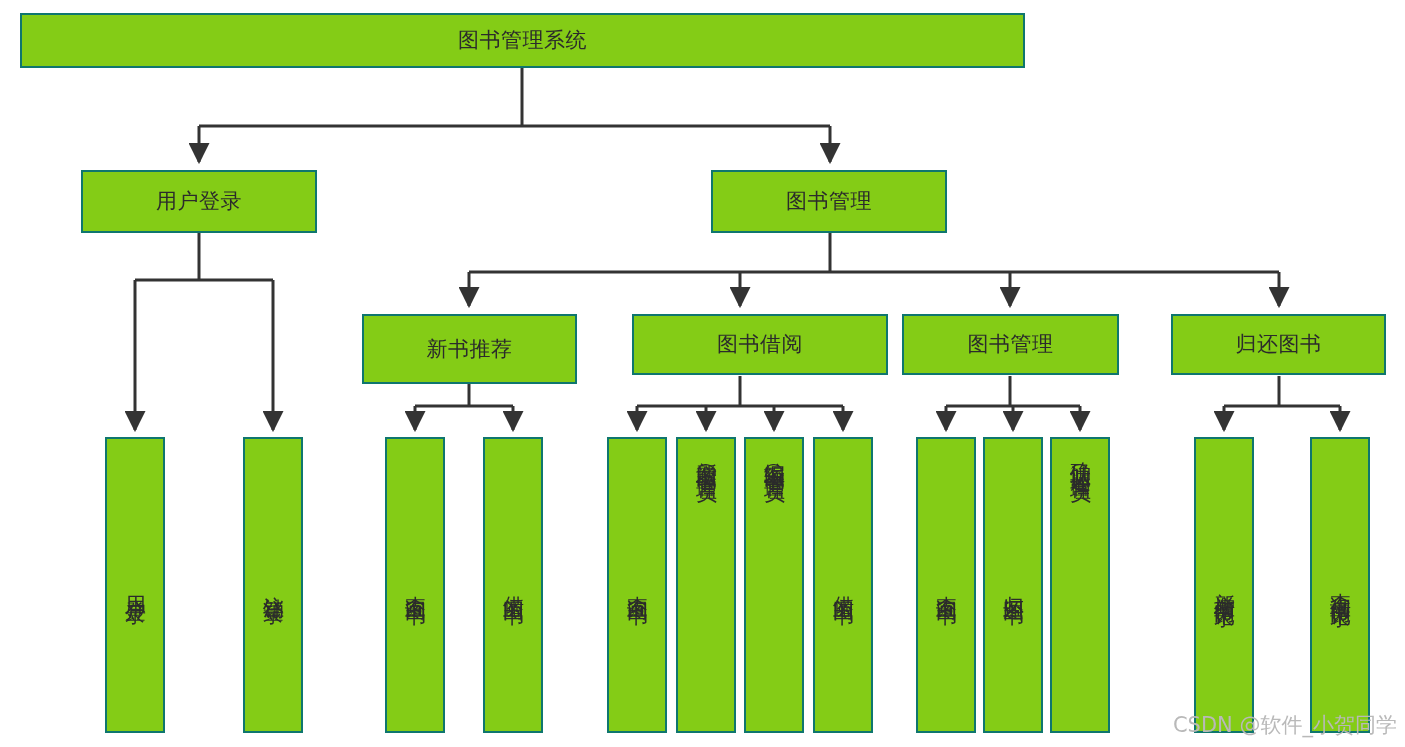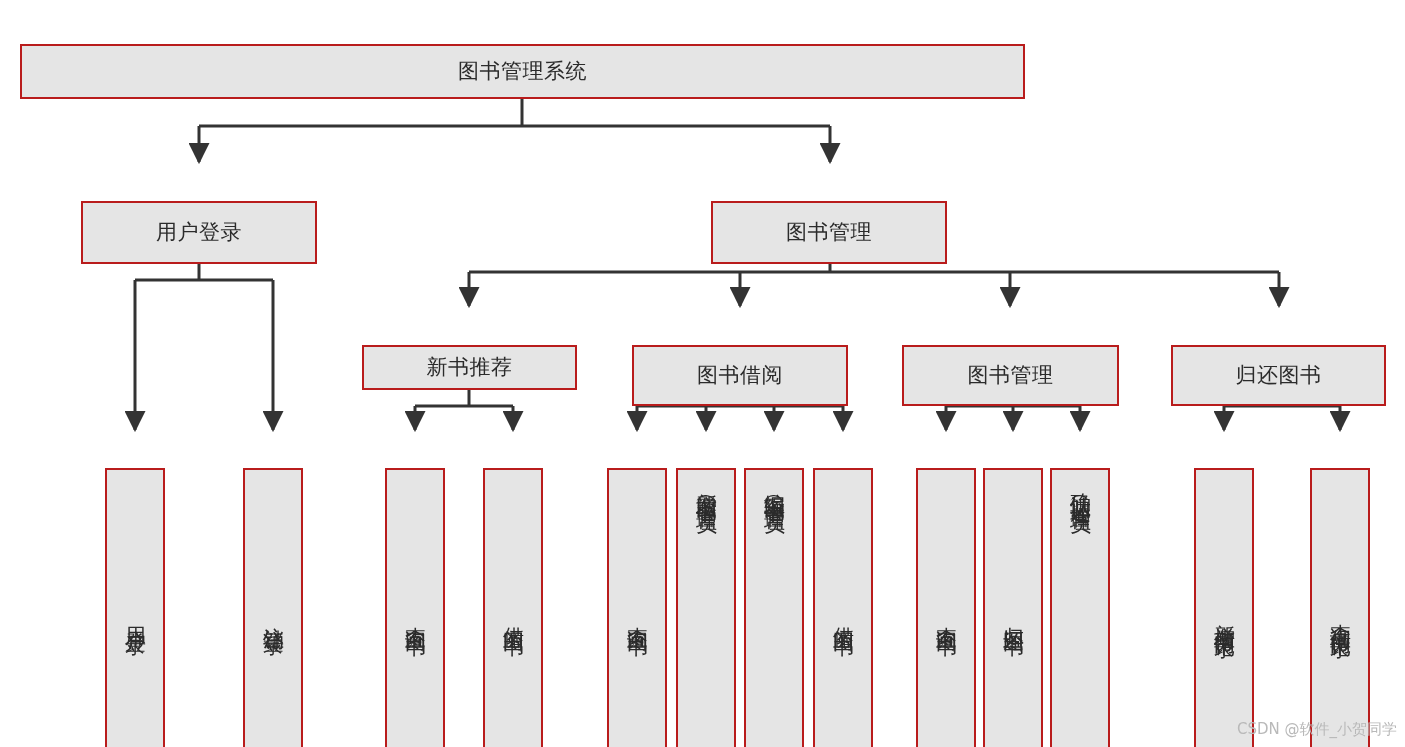--- a/index.html
+++ b/index.html
@@ -20,27 +20,26 @@
   #diagram-svg {
     position: absolute;
     left: 0;
     top: 0;
     width: 1405px;
     height: 747px;
   }
   .node-box {
     position: absolute;
     box-sizing: border-box;
-    border: 2px solid #b91c1c;
-    background: #e5e5e5;
+    border: 2px solid #0f766e;
+    background: #84cc16;
     display: flex;
     align-items: center;
     justify-content: center;
     color: #2b2b2b;
-    margin-top: 31px;
   }
   .node-label {
     font-size: 21px;
     line-height: 1.15;
     letter-spacing: 0.5px;
     white-space: nowrap;
     color: #2b2b2b;
   }
   .node-box.vertical .node-label {
     writing-mode: vertical-rl;
@@ -57,21 +56,21 @@
     padding-top: 6px;
   }
   .node-box.vertical.centered {
     align-items: center;
     padding-top: 0;
   }
   #watermark {
     position: absolute;
     right: 8px;
     bottom: 8px;
-    font-size: 15px;
+    font-size: 21px;
     color: #b9b9b9;
     white-space: nowrap;
     font-family: "DejaVu Sans", "Liberation Sans", sans-serif;
     pointer-events: none;
   }
 </style>
 </head>
 <body>
 
 <div id="canvas">
@@ -134,25 +133,25 @@
   </div>
 
   <div class="node-box" style="left:81px; top:170px; width:236px; height:63px;">
     <span class="node-label">用户登录</span>
   </div>
 
   <div class="node-box" style="left:711px; top:170px; width:236px; height:63px;">
     <span class="node-label">图书管理</span>
   </div>
 
-  <div class="node-box" style="left:362px; top:314px; width:215px; height:45px;">
+  <div class="node-box" style="left:362px; top:314px; width:215px; height:70px;">
     <span class="node-label">新书推荐</span>
   </div>
 
-  <div class="node-box" style="left:632px; top:314px; width:216px; height:61px;align-items:center;">
+  <div class="node-box" style="left:632px; top:314px; width:256px; height:61px;align-items:center;">
     <span class="node-label">图书借阅</span>
   </div>
 
   <div class="node-box" style="left:902px; top:314px; width:217px; height:61px;">
     <span class="node-label">图书管理</span>
   </div>
 
   <div class="node-box" style="left:1171px; top:314px; width:215px; height:61px;">
     <span class="node-label">归还图书</span>
   </div>

